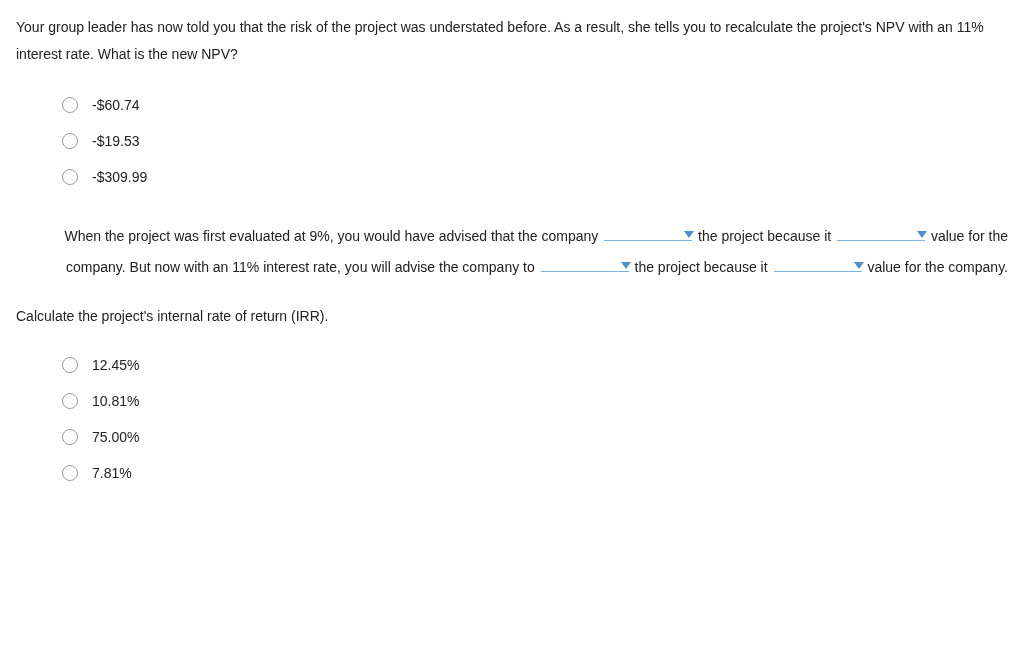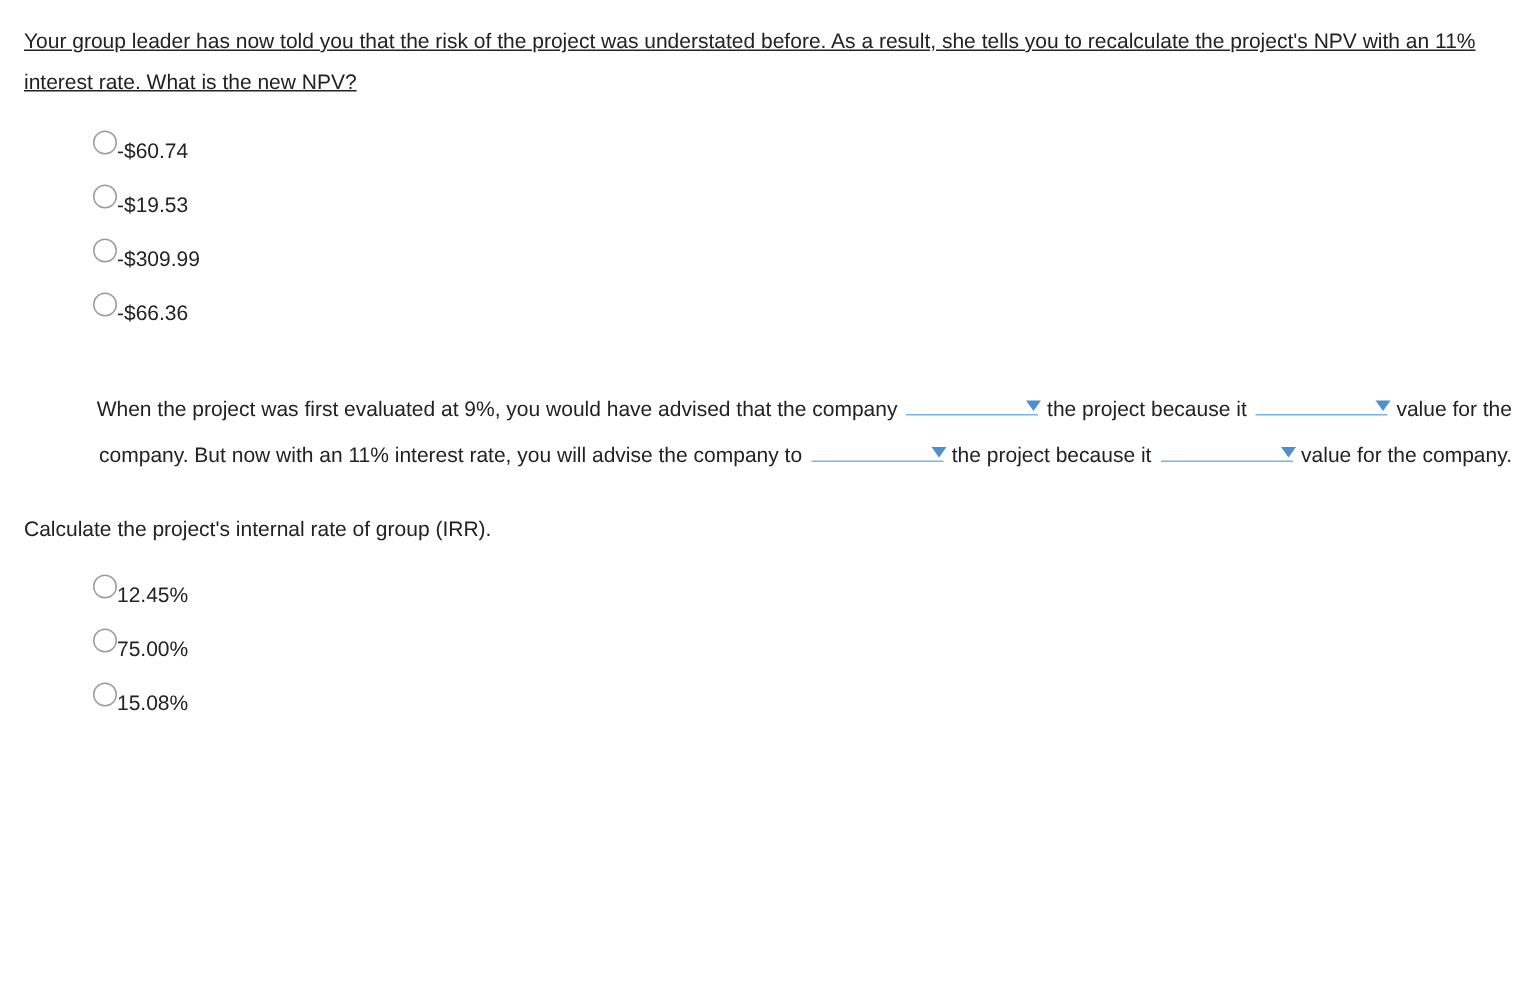--- a/index.html
+++ b/index.html
@@ -6,24 +6,26 @@
   body {
     margin: 0;
     padding: 14px 16px;
     font-family: Arial, Helvetica, sans-serif;
     font-size: 14px;
     color: #222;
     background: #fff;
     width: 1024px;
     line-height: 1.9;
   }
-  .qtext { margin: 0 0 20px 0; text-decoration: underline; }
+  .qtext { margin: 0 0 20px 0; }
   .options { padding-left: 46px; }
   .opt {
     display: flex;
+    align-items: center;
+    gap: 14px;
     height: 36px;
   }
   .radio {
     width: 16px;
     height: 16px;
     border: 1.5px solid #9b9b9b;
     border-radius: 50%;
     flex: 0 0 16px;
   }
   .fill-para {
@@ -61,46 +63,46 @@
     <span>-$60.74</span>
   </div>
   <div class="opt">
     <span class="radio"></span>
     <span>-$19.53</span>
   </div>
   <div class="opt">
     <span class="radio"></span>
     <span>-$309.99</span>
   </div>
-  <div class="opt">
-    <span class="radio"></span>
-    <span>-$66.36</span>
-  </div>
 </div>
 
 <p class="fill-para">
   <span>When the project was first evaluated at 9%, you would have advised that the company </span>
   <span class="blank"><span class="caret"></span></span>
   <span> the project because it </span>
   <span class="blank"><span class="caret"></span></span>
   <span> value for the company. But now with an 11% interest rate, you will advise the company to </span>
   <span class="blank"><span class="caret"></span></span>
   <span> the project because it </span>
   <span class="blank"><span class="caret"></span></span>
   <span> value for the company.</span>
 </p>
 
-<p class="q3text">Calculate the project's internal rate of group (IRR).</p>
+<p class="q3text">Calculate the project's internal rate of return (IRR).</p>
 
 <div class="options">
   <div class="opt">
     <span class="radio"></span>
     <span>12.45%</span>
   </div>
   <div class="opt">
     <span class="radio"></span>
+    <span>10.81%</span>
+  </div>
+  <div class="opt">
+    <span class="radio"></span>
     <span>75.00%</span>
   </div>
   <div class="opt">
     <span class="radio"></span>
-    <span>15.08%</span>
+    <span>7.81%</span>
   </div>
 </div>
 
 </body></html>

